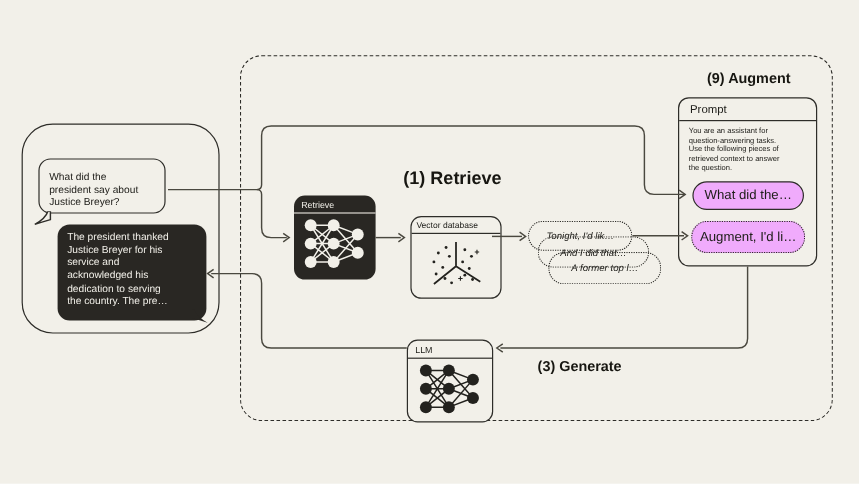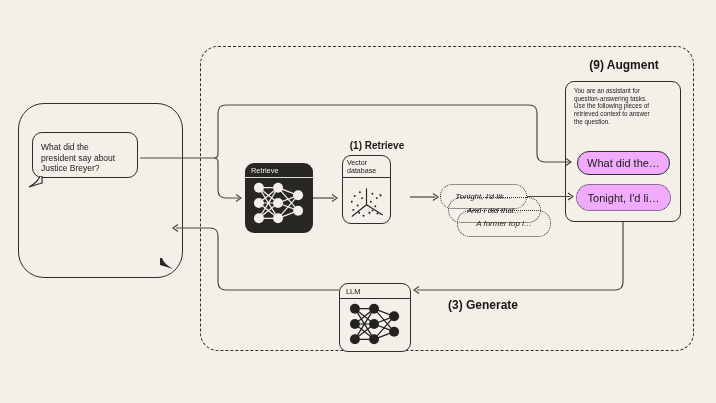--- a/index.html
+++ b/index.html
@@ -35,30 +35,30 @@
     font-size:8.5px;line-height:1.25;white-space:pre-line;
   }
   .a-bubble{
     left:48px;top:187px;width:124px;height:80px;
     border-radius:10px;background:#292723;color:#f2f0e9;
     padding:5px 8px;box-sizing:border-box;
     font-size:8.5px;line-height:1.25;white-space:pre-line;
   }
 
   
-  .stage-label{font-weight:bold;font-size:10px;color:#171611;}
+  .stage-label{font-weight:bold;font-size:15px;color:#171611;}
 
   
   .node{border-radius:9px;box-sizing:border-box;}
   .node-hd{
     display:block;font-size:7.4px;padding:3px 6px 2px 6px;
   }
   .embedding-box{left:245px;top:163px;width:68px;height:70px;background:#292723;color:#f2f0e9;}
   .embedding-box .node-hd{border-bottom:1px solid #dcdad2;}
-  .vdb-box{left:342px;top:155px;width:49px;height:69px;border:1.5px solid #2e2d29;background:#f2f0e9;}
+  .vdb-box{left:342px;top:180px;width:76px;height:69px;border:1.5px solid #2e2d29;background:#f2f0e9;}
   .vdb-box .node-hd{border-bottom:1.3px solid #2e2d29;font-size:7.1px;padding:3px 4px 2px 4px;}
   .llm-box{left:339px;top:255px;width:72px;height:69px;border:1.5px solid #2e2d29;background:#f2f0e9;margin-top:28px;}
   .llm-box .node-hd{border-bottom:1.3px solid #2e2d29;}
   .icon-wrap{display:flex;justify-content:center;align-items:center;padding-top:3px;}
 
   
   .chunk{
     border:1.4px dotted #2e2d29;border-radius:13px;
     background:transparent;
     font-size:8px;text-align:center;
@@ -101,20 +101,26 @@
 
   <div class="abs chat-panel"></div>
 
   <div class="abs q-bubble">What did the
 president say about
 Justice Breyer?</div>
   <svg class="abs" style="left:28px;top:176px;" width="16" height="12" viewBox="0 0 16 12">
     <path d="M14,0 L14,7 Q7,9 1,11 Q10,6 12,0 Z" fill="#f2f0e9" stroke="#2e2d29" stroke-width="1.2"></path>
   </svg>
 
+  <div class="abs a-bubble">The president thanked
+Justice Breyer for his
+service and
+acknowledged his
+dedication to serving
+the country. The pre…</div>
   <svg class="abs" style="left:158px;top:258px;" width="16" height="12" viewBox="0 0 16 12">
     <path d="M2,0 L2,7 Q9,9 15,11 Q6,6 4,0 Z" fill="#292723"></path>
   </svg>
 
   <div class="abs stage-label" style="left:336px;top:140px;width:82px;text-align:center;">(1) Retrieve</div>
 
   <div class="abs node embedding-box">
     <span class="node-hd">Retrieve</span>
     <div class="icon-wrap">
       <svg width="54" height="44" viewBox="0 0 56 46">
@@ -167,27 +173,28 @@
     </div>
   </div>
 
   <div class="abs chunk" style="left:440px;top:184px;width:87px;height:25px;">Tonight, I'd lik…</div>
   <div class="abs chunk" style="left:457px;top:210px;width:94px;height:27px;">A former top l…</div>
   <div class="abs chunk" style="left:448px;top:197px;width:93px;height:26px;">And I did that…</div>
 
   <div class="abs stage-label" style="left:584px;top:58px;width:80px;text-align:center;font-size:12px;">(9) Augment</div>
 
   <div class="abs prompt-box">
+    <div class="prompt-hd">Prompt</div>
     <div class="prompt-body">You are an assistant for
 question-answering tasks.
 Use the following pieces of
 retrieved context to answer
 the question.</div>
     <div class="p-bubble solid">What did the…</div>
-    <div class="p-bubble dotted">Tonight, I'd li…</div>
+    <div class="p-bubble dotted">Augment, I'd li…</div>
   </div>
 
   <div class="abs node llm-box">
     <span class="node-hd">LLM</span>
     <div class="icon-wrap">
       <svg width="56" height="44" viewBox="0 0 56 46">
         <g stroke="#23221e" stroke-width="1.3">
           <path d="M7,7 L27,7 M7,7 L27,23 M7,7 L27,39 M7,23 L27,7 M7,23 L27,23 M7,23 L27,39 M7,39 L27,7 M7,39 L27,23 M7,39 L27,39"></path>
           <path d="M27,7 L48,15 M27,7 L48,31 M27,23 L48,15 M27,23 L48,31 M27,39 L48,15 M27,39 L48,31"></path>
         </g>

